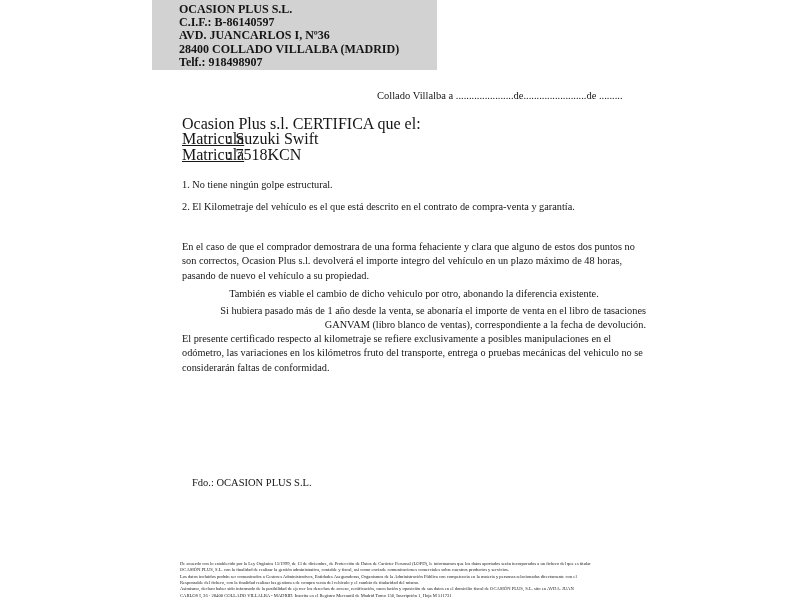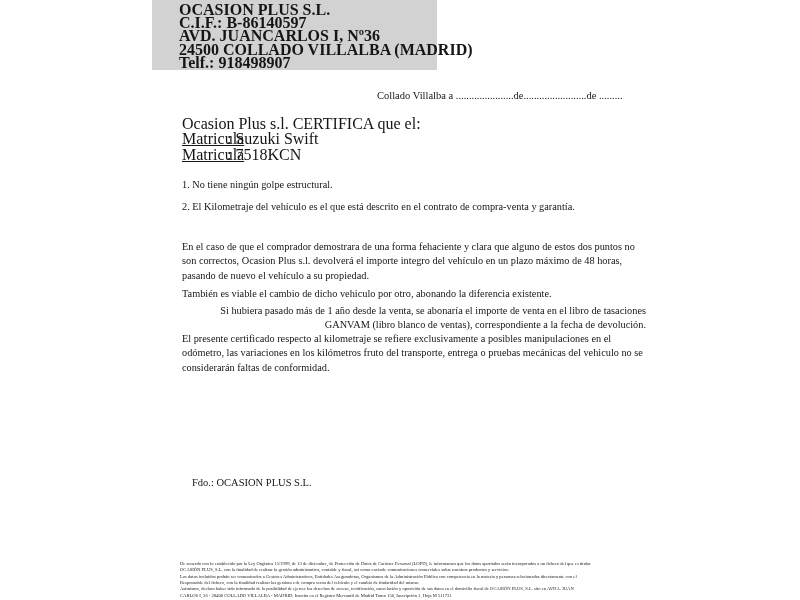--- a/index.html
+++ b/index.html
@@ -20,21 +20,21 @@
 
   .company-header {
     left: 152px;
     top: 0;
     width: 285px;
     height: 70px;
     background: #d2d2d2;
     box-sizing: border-box;
     padding: 3px 0 0 27px;
     font-weight: bold;
-    font-size: 16px;
+    font-size: 12px;
     line-height: 13.2px;
     white-space: nowrap;
   }
 
   .date-line {
     left: 377px;
     top: 90px;
     font-size: 10.5px;
     white-space: nowrap;
   }
@@ -55,21 +55,21 @@
   .body-text {
     font-size: 10.3px;
     line-height: 14.3px;
   }
   .point { left: 182px; white-space: nowrap; }
   .point-1 { top: 178px; }
   .point-2 { top: 200px; }
 
   .para { left: 182px; width: 464px; }
   .para-1 { top: 240px; }
-  .para-2 { top: 287px; }
+  .para-2 { top: 287px; text-align: center; }
   .para-3 { top: 304px; text-align: right; }
   .para-4 { top: 332px; width: 470px; }
 
   .signature {
     left: 182px;
     top: 477px;
     font-size: 10.5px;
     white-space: nowrap;
     margin-left: 10px;
   }
@@ -86,21 +86,21 @@
 </style>
 </head>
 <body>
 
 <div class="page">
 
   <div class="abs company-header">
     <div>OCASION PLUS S.L.</div>
     <div>C.I.F.: B-86140597</div>
     <div>AVD. JUANCARLOS I, Nº36</div>
-    <div>24500 COLLADO VILLALBA (MADRID)</div>
+    <div>28400 COLLADO VILLALBA (MADRID)</div>
     <div>Telf.: 918498907</div>
   </div>
 
   <div class="abs date-line">Collado Villalba a ......................de........................de .........</div>
 
   <div class="abs cert-block">
     <div>Ocasion Plus s.l. CERTIFICA que el:</div>
     <div>
       <span class="cert-label">Matricula</span><span>: Suzuki Swift</span>
     </div>

